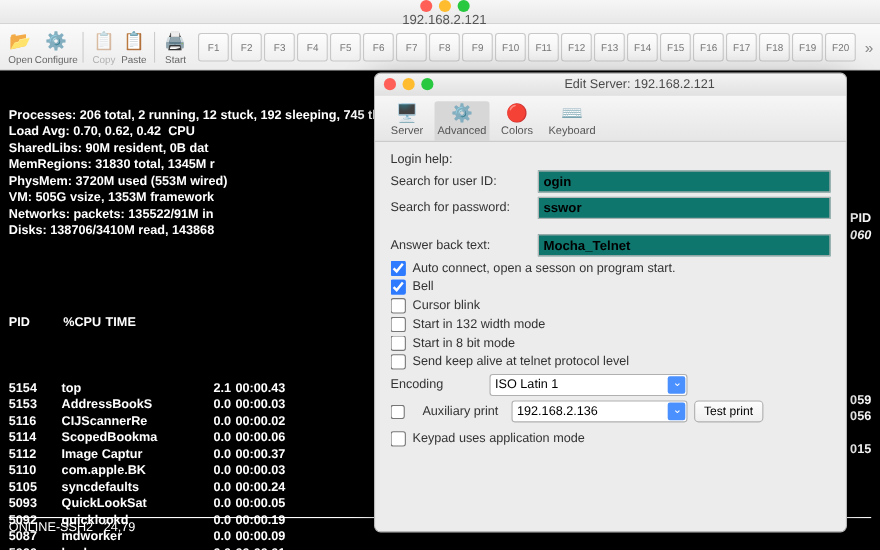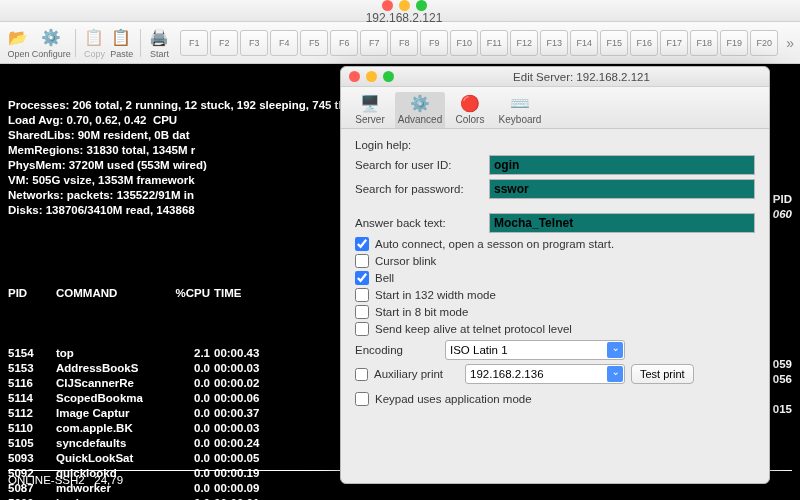--- a/index.html
+++ b/index.html
@@ -106,21 +106,21 @@
       <div class="fkey">F19</div>
       <div class="fkey">F20</div>
     </div>
   <div class="more">»</div>
 </div>
 
 <div class="terminal">
   <div id="termlines"><div class="hdr">Processes: 206 total, 2 running, 12 stuck, 192 sleeping, 745 threads   17:29:53</div><div class="hdr">Load Avg: 0.70, 0.62, 0.42  CPU </div><div class="hdr">SharedLibs: 90M resident, 0B dat</div><div class="hdr">MemRegions: 31830 total, 1345M r</div><div class="hdr">PhysMem: 3720M used (553M wired)</div><div class="hdr">VM: 505G vsize, 1353M framework </div><div class="hdr">Networks: packets: 135522/91M in</div><div class="hdr">Disks: 138706/3410M read, 143868</div></div>
   <div style="height:8px"></div>
   <div class="row hdr">
-    <span class="pidcol">PID</span><span class="cmdcol">COMMAND</span><span class="cpucol">%CPU</span><span class="timecol">TIME</span>
+    <span class="pidcol">PID</span><span class="cpucol">%CPU</span><span class="timecol">TIME</span>
   </div>
   <div class="rcol hdr" style="top:128px">PID</div>
   <div id="procrows"><div class="row hdr"><span class="pidcol">5154</span><span class="cmdcol">top</span><span class="cpucol">2.1</span><span class="timecol">00:00.43</span></div><div class="row hdr"><span class="pidcol">5153</span><span class="cmdcol">AddressBookS</span><span class="cpucol">0.0</span><span class="timecol">00:00.03</span></div><div class="row hdr"><span class="pidcol">5116</span><span class="cmdcol">CIJScannerRe</span><span class="cpucol">0.0</span><span class="timecol">00:00.02</span></div><div class="row hdr"><span class="pidcol">5114</span><span class="cmdcol">ScopedBookma</span><span class="cpucol">0.0</span><span class="timecol">00:00.06</span></div><div class="row hdr"><span class="pidcol">5112</span><span class="cmdcol">Image Captur</span><span class="cpucol">0.0</span><span class="timecol">00:00.37</span></div><div class="row hdr"><span class="pidcol">5110</span><span class="cmdcol">com.apple.BK</span><span class="cpucol">0.0</span><span class="timecol">00:00.03</span></div><div class="row hdr"><span class="pidcol">5105</span><span class="cmdcol">syncdefaults</span><span class="cpucol">0.0</span><span class="timecol">00:00.24</span></div><div class="row hdr"><span class="pidcol">5093</span><span class="cmdcol">QuickLookSat</span><span class="cpucol">0.0</span><span class="timecol">00:00.05</span></div><div class="row hdr"><span class="pidcol">5092</span><span class="cmdcol">quicklookd</span><span class="cpucol">0.0</span><span class="timecol">00:00.19</span></div><div class="row hdr"><span class="pidcol">5087</span><span class="cmdcol">mdworker</span><span class="cpucol">0.0</span><span class="timecol">00:00.09</span></div><div class="row hdr"><span class="pidcol">5060</span><span class="cmdcol">bash</span><span class="cpucol">0.0</span><span class="timecol">00:00.01</span></div></div>
   <div class="status">ONLINE-SSH2   24,79</div>
 <div class="rcol hdr" style="top: 143px; font-style: italic;">060</div><div class="rcol hdr" style="top: 293px;">059</div><div class="rcol hdr" style="top: 308px; text-align: right;">056</div><div class="rcol hdr" style="top: 338px;">015</div></div>
 
 <div class="dialog">
   <div class="dtitlebar">
     <div class="traffic">
       <div class="dot red"></div>
@@ -149,45 +149,45 @@
     <div class="sect">
       <div class="row">
         <span class="label">Answer back text:</span>
         <input type="text" value="Mocha_Telnet" style="">
       </div>
       <div class="chk">
           <input type="checkbox" checked="" style="">
           <span>Auto connect, open a sesson on program start.</span>
         </div>
       <div class="chk">
+          <input type="checkbox" checked="" style="">
+          <span>Bell</span>
+        </div>
+      <div class="chk">
           <input type="checkbox" style="">
           <span>Cursor blink</span>
-        </div>
-      <div class="chk">
-          <input type="checkbox" checked="" style="">
-          <span>Bell</span>
         </div>
       <div class="chk">
           <input type="checkbox" style="">
           <span>Start in 132 width mode</span>
         </div>
       <div class="chk">
           <input type="checkbox" style="">
           <span>Start in 8 bit mode</span>
         </div>
       <div class="chk">
           <input type="checkbox" style="">
           <span>Send keep alive at telnet protocol level</span>
         </div>
       <div class="row">
         <span class="label" style="width:84px">Encoding</span>
         <span class="selwrap" style="width:180px"><select style="width:180px"><option>ISO Latin 1</option></select></span>
       </div>
       <div class="row">
-        <span style="display:flex;align-items:center;gap:6px;width:104px">
+        <span style="display:flex;align-items:center;gap:16px;width:104px">
             <input type="checkbox" style="">
             <span>Auxiliary print</span>
           </span>
         <span class="selwrap" style="width:160px"><select style="width:160px"><option>192.168.2.136</option></select></span>
         <button>Test print</button>
       </div>
       <div class="chk" style="margin-top:8px">
           <input type="checkbox" style="">
           <span>Keypad uses application mode</span>
         </div>

